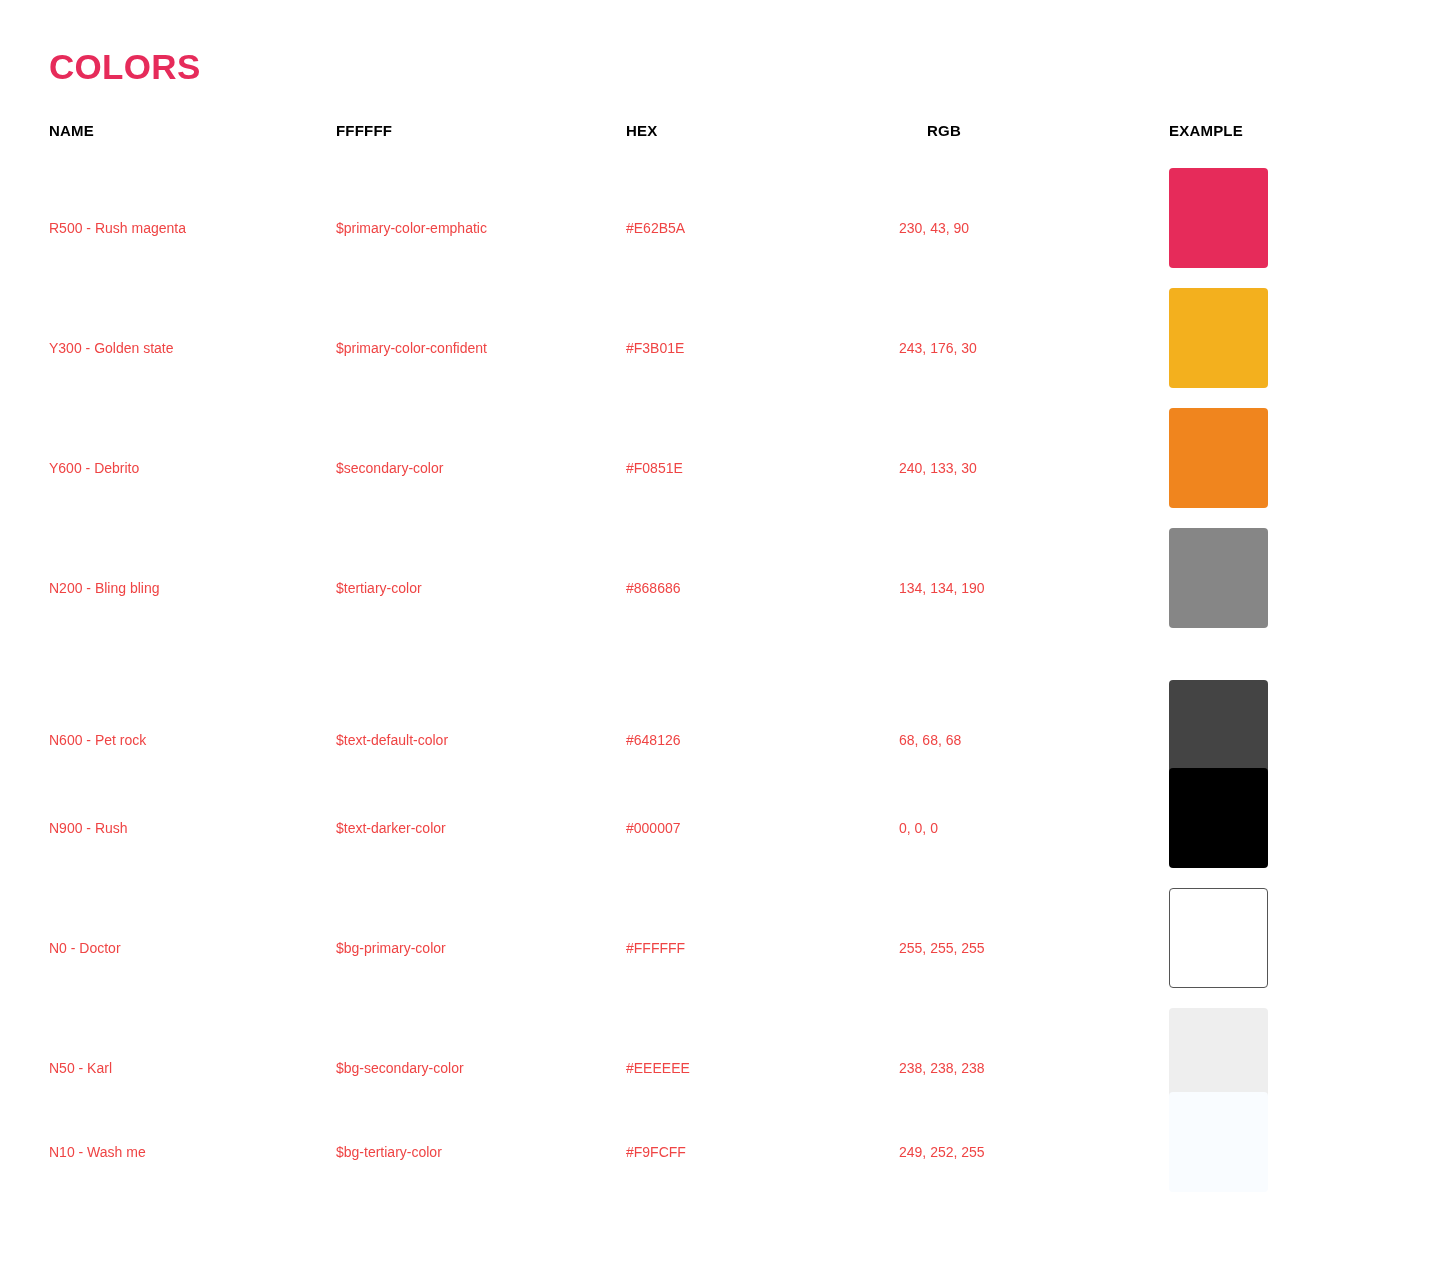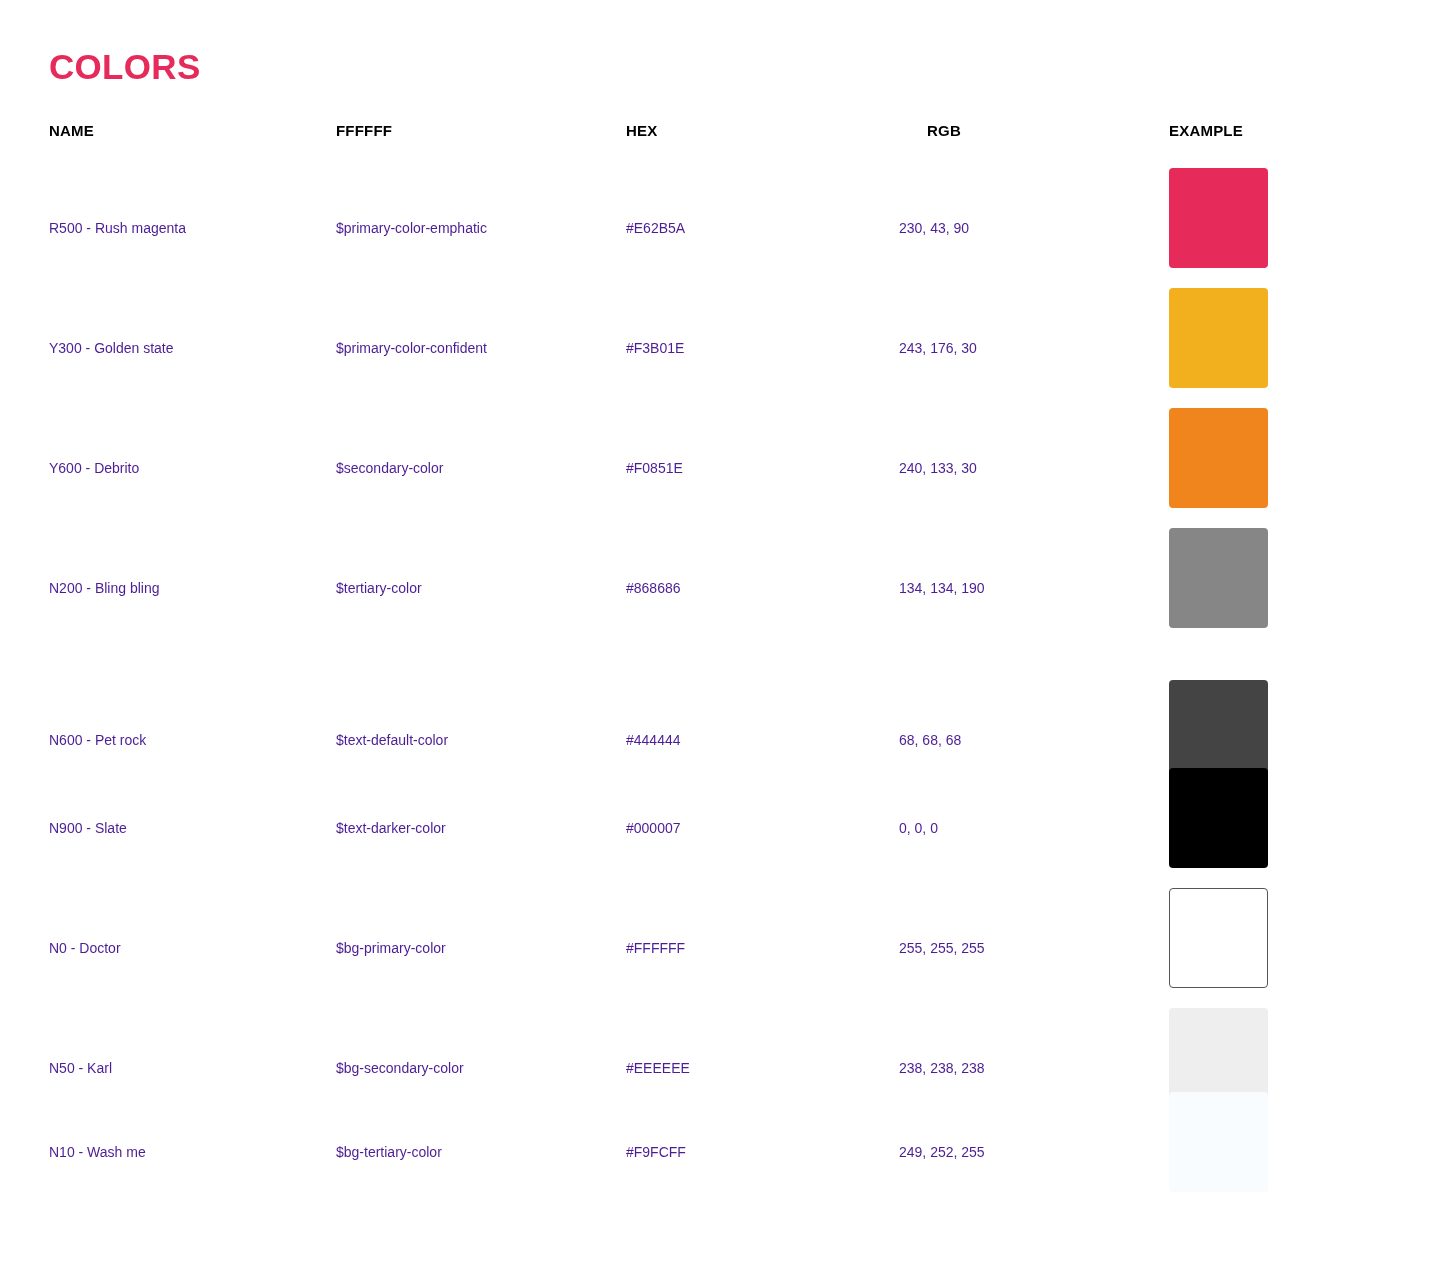--- a/index.html
+++ b/index.html
@@ -78,21 +78,21 @@
     position: absolute;
     left: 0;
     width: 1440px;
     height: 120px;
   }
 
   .cell {
     position: absolute;
     font-size: 14px;
     font-weight: normal;
-    color: #4c1d95;
+    color: #ef4444;
     line-height: 20px;
     white-space: nowrap;
   }
 
   .cell-name  { left: 49px;  top: 50px; }
   .cell-token { left: 336px; top: 50px; }
   .cell-hex   { left: 626px; top: 50px; }
   .cell-rgb   { left: 899px; top: 50px; }
 
   .swatch {
@@ -150,26 +150,26 @@
         <div class="color-row" style="top: 528px;">
           <div class="cell cell-name">N200 - Bling bling</div>
           <div class="cell cell-token">$tertiary-color</div>
           <div class="cell cell-hex">#868686</div>
           <div class="cell cell-rgb">134, 134, 190</div>
           <div class="swatch" style="background: rgb(134, 134, 134);"></div>
         </div>
         <div class="color-row" style="top: 680px;">
           <div class="cell cell-name">N600 - Pet rock</div>
           <div class="cell cell-token">$text-default-color</div>
-          <div class="cell cell-hex">#444444</div>
+          <div class="cell cell-hex">#648126</div>
           <div class="cell cell-rgb">68, 68, 68</div>
           <div class="swatch" style="background: rgb(68, 68, 68);"></div>
         </div>
         <div class="color-row" style="top: 768px;">
-          <div class="cell cell-name">N900 - Slate</div>
+          <div class="cell cell-name">N900 - Rush</div>
           <div class="cell cell-token">$text-darker-color</div>
           <div class="cell cell-hex">#000007</div>
           <div class="cell cell-rgb">0, 0, 0</div>
           <div class="swatch" style="background: rgb(0, 0, 0);"></div>
         </div>
         <div class="color-row" style="top: 888px;">
           <div class="cell cell-name">N0 - Doctor</div>
           <div class="cell cell-token">$bg-primary-color</div>
           <div class="cell cell-hex">#FFFFFF</div>
           <div class="cell cell-rgb">255, 255, 255</div>

